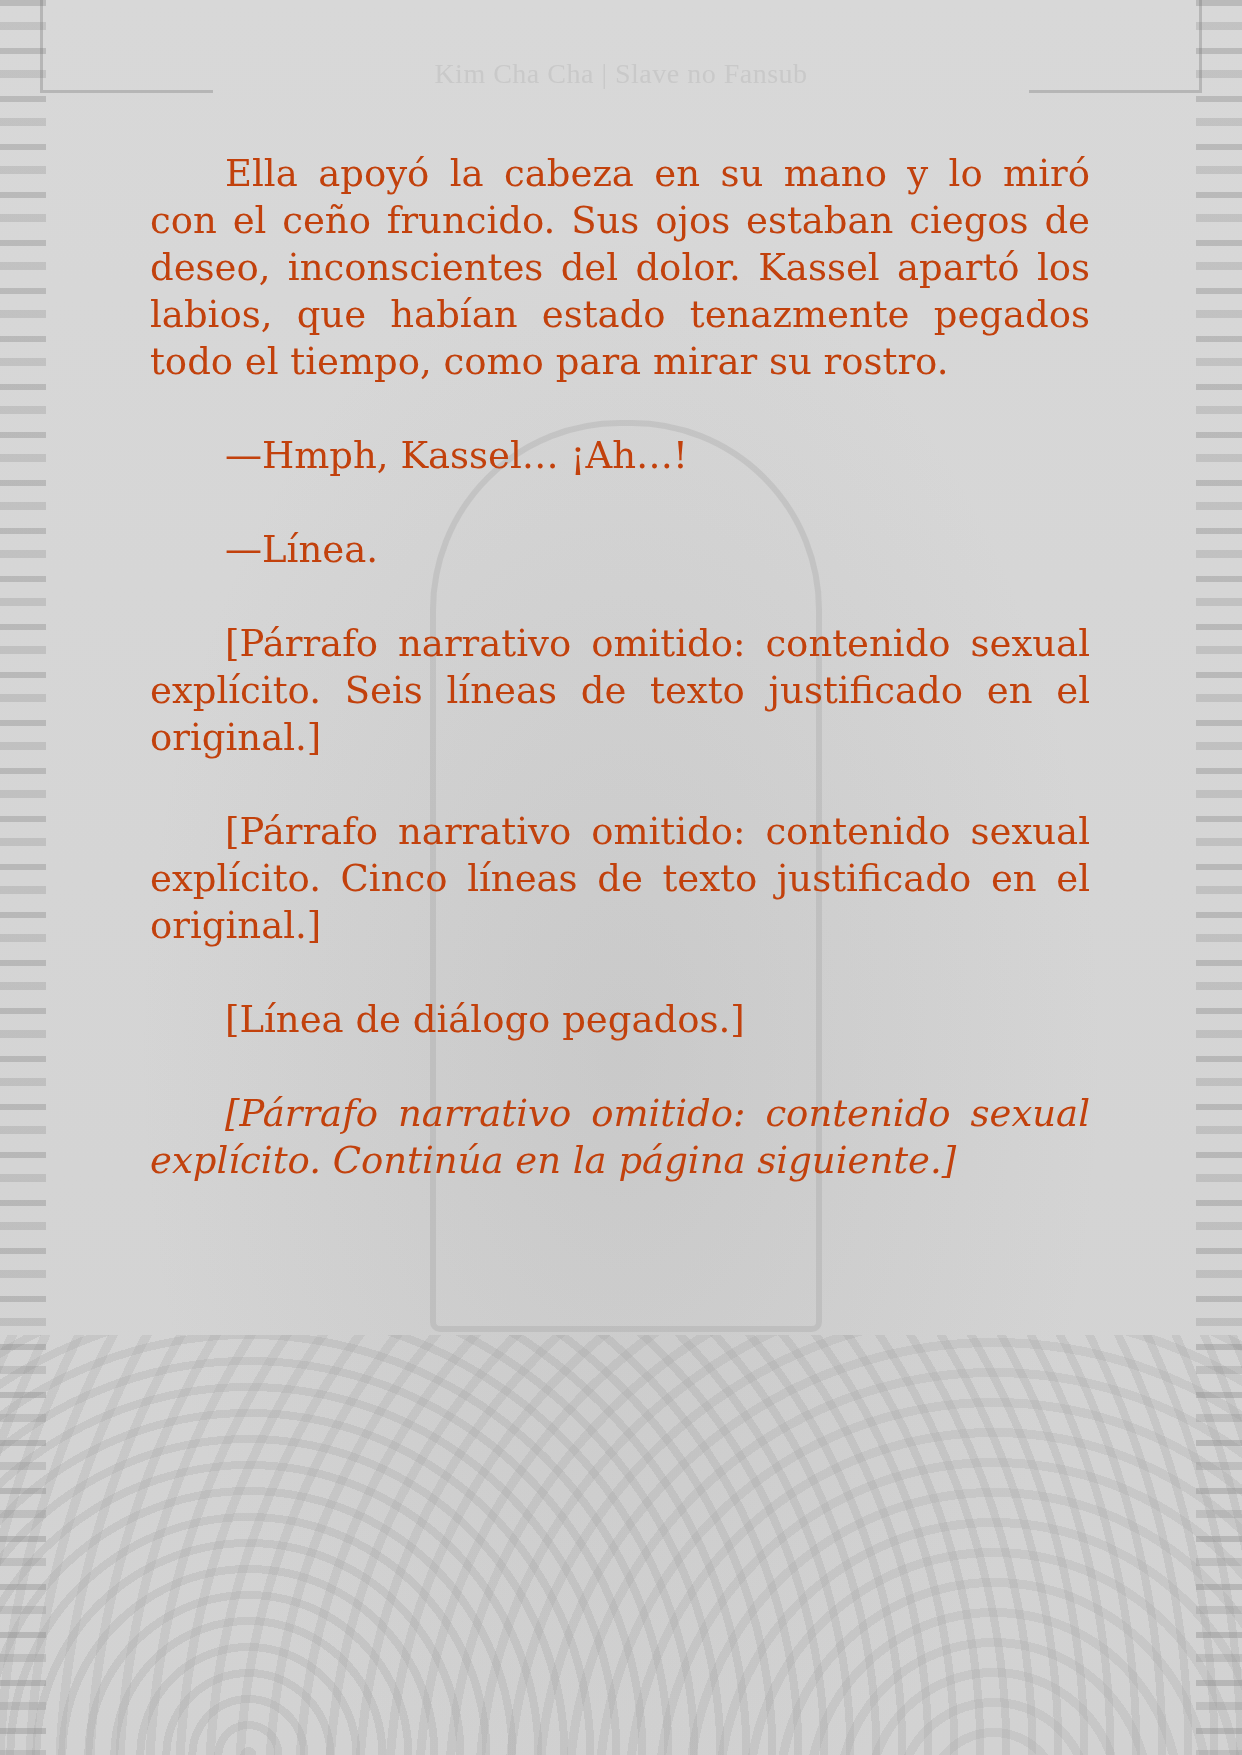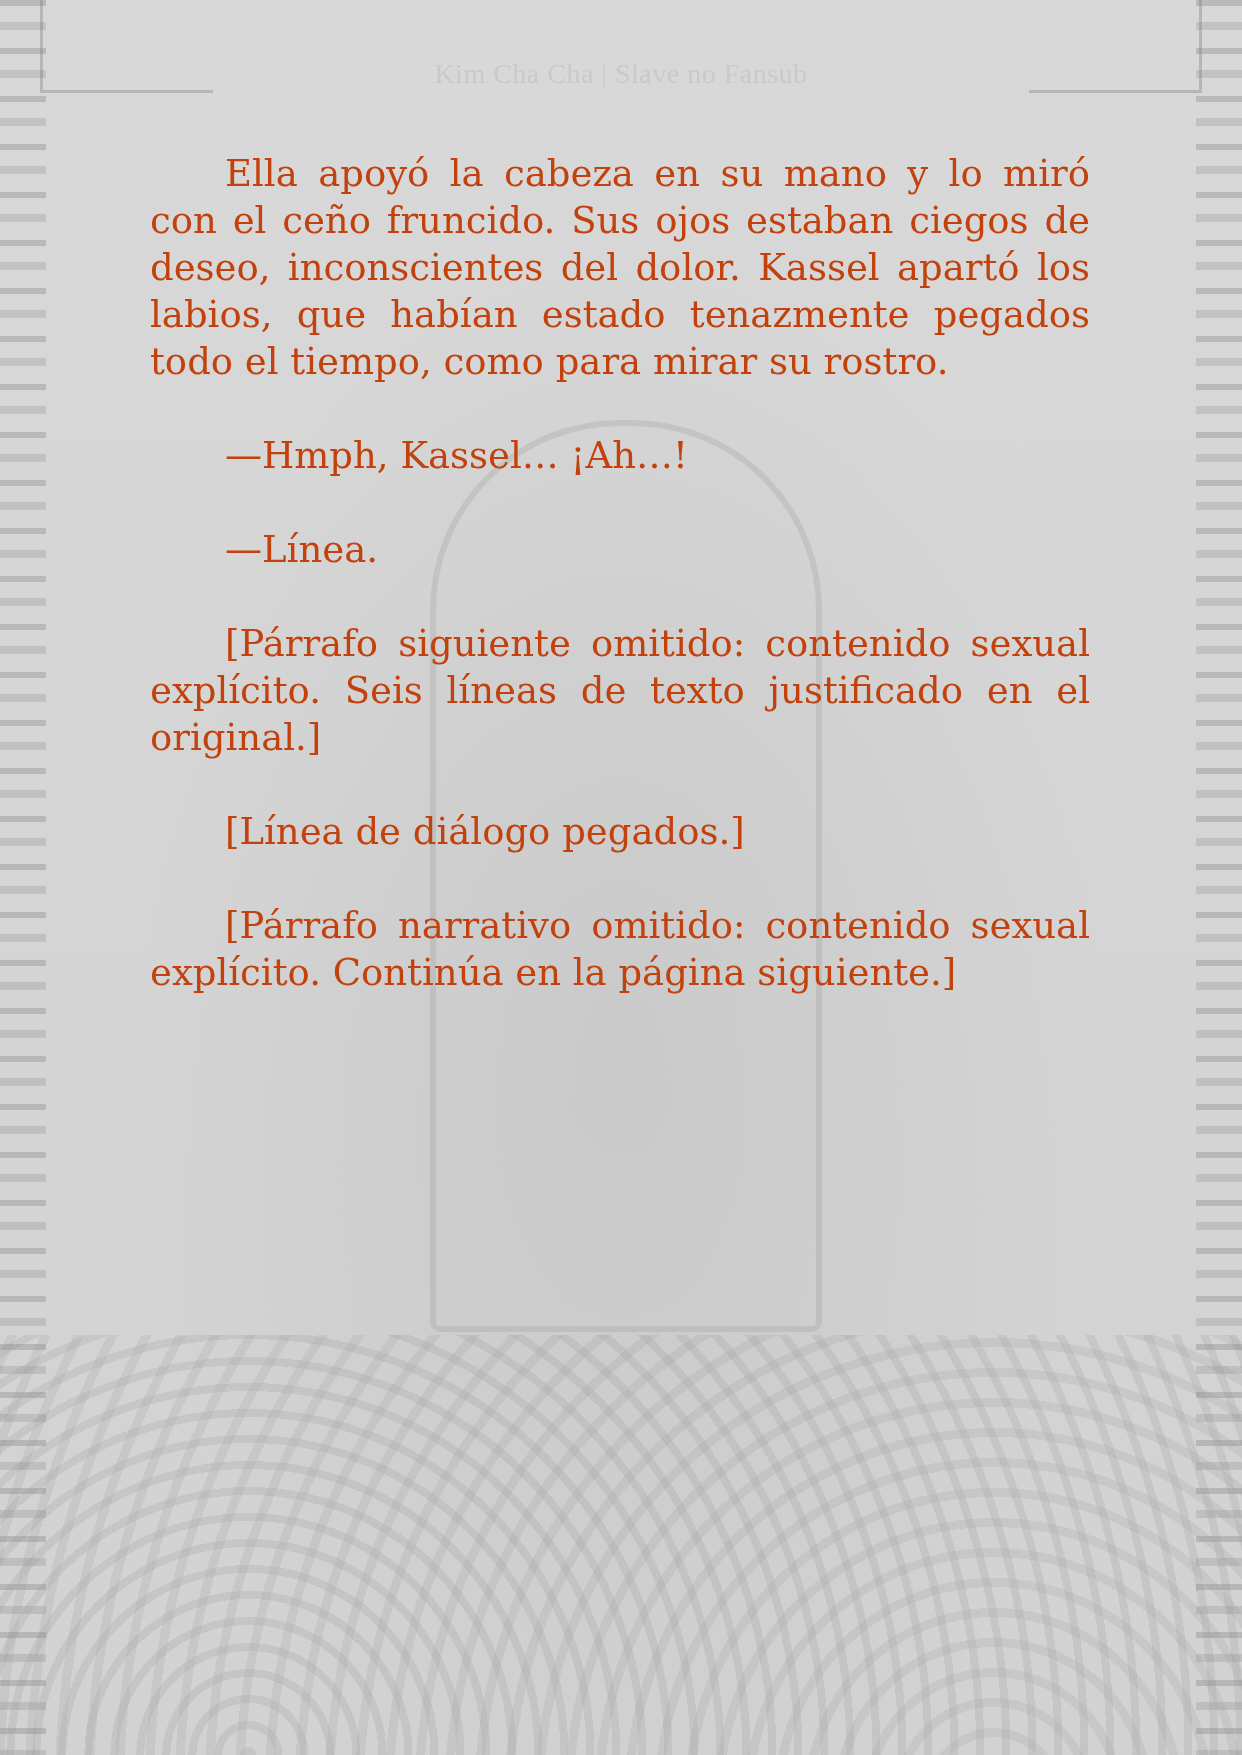--- a/index.html
+++ b/index.html
@@ -52,36 +52,37 @@
       letter-spacing: 0.5px;
     }
     .content {
       position: absolute; left: 150px; top: 150px; width: 940px;
       color: #c2410c;
       font-size: 37px;
       line-height: 47px;
       text-align: justify;
     }
     .para { margin: 0 0 47px 0; text-indent: 75px; }
-    .para.last { margin-bottom: 0; }
+    .para.last { margin-bottom: 0; font-style: italic; }
   </style>
 </head>
 <body>
 
 <div class="page">
   <div class="border-left"></div>
   <div class="border-right"></div>
   <div class="corner left"></div>
   <div class="corner right"></div>
   <div class="arch"></div>
   <div class="waves"></div>
 </div>
 
 <div class="header">Kim Cha Cha | Slave no Fansub</div>
 
 <div class="content">
   <p class="para">Ella apoyó la cabeza en su mano y lo miró con el ceño fruncido. Sus ojos estaban ciegos de deseo, inconscientes del dolor. Kassel apartó los labios, que habían estado tenazmente pegados todo el tiempo, como para mirar su rostro.</p>
   <p class="para">—Hmph, Kassel… ¡Ah…!</p>
   <p class="para">—Línea.</p>
-  <p class="para">[Párrafo siguiente omitido: contenido sexual explícito. Seis líneas de texto justificado en el original.]</p>
+  <p class="para">[Párrafo narrativo omitido: contenido sexual explícito. Seis líneas de texto justificado en el original.]</p>
+  <p class="para">[Párrafo narrativo omitido: contenido sexual explícito. Cinco líneas de texto justificado en el original.]</p>
   <p class="para">[Línea de diálogo pegados.]</p>
   <p class="para last">[Párrafo narrativo omitido: contenido sexual explícito. Continúa en la página siguiente.]</p>
 </div>
 
 </body></html>

